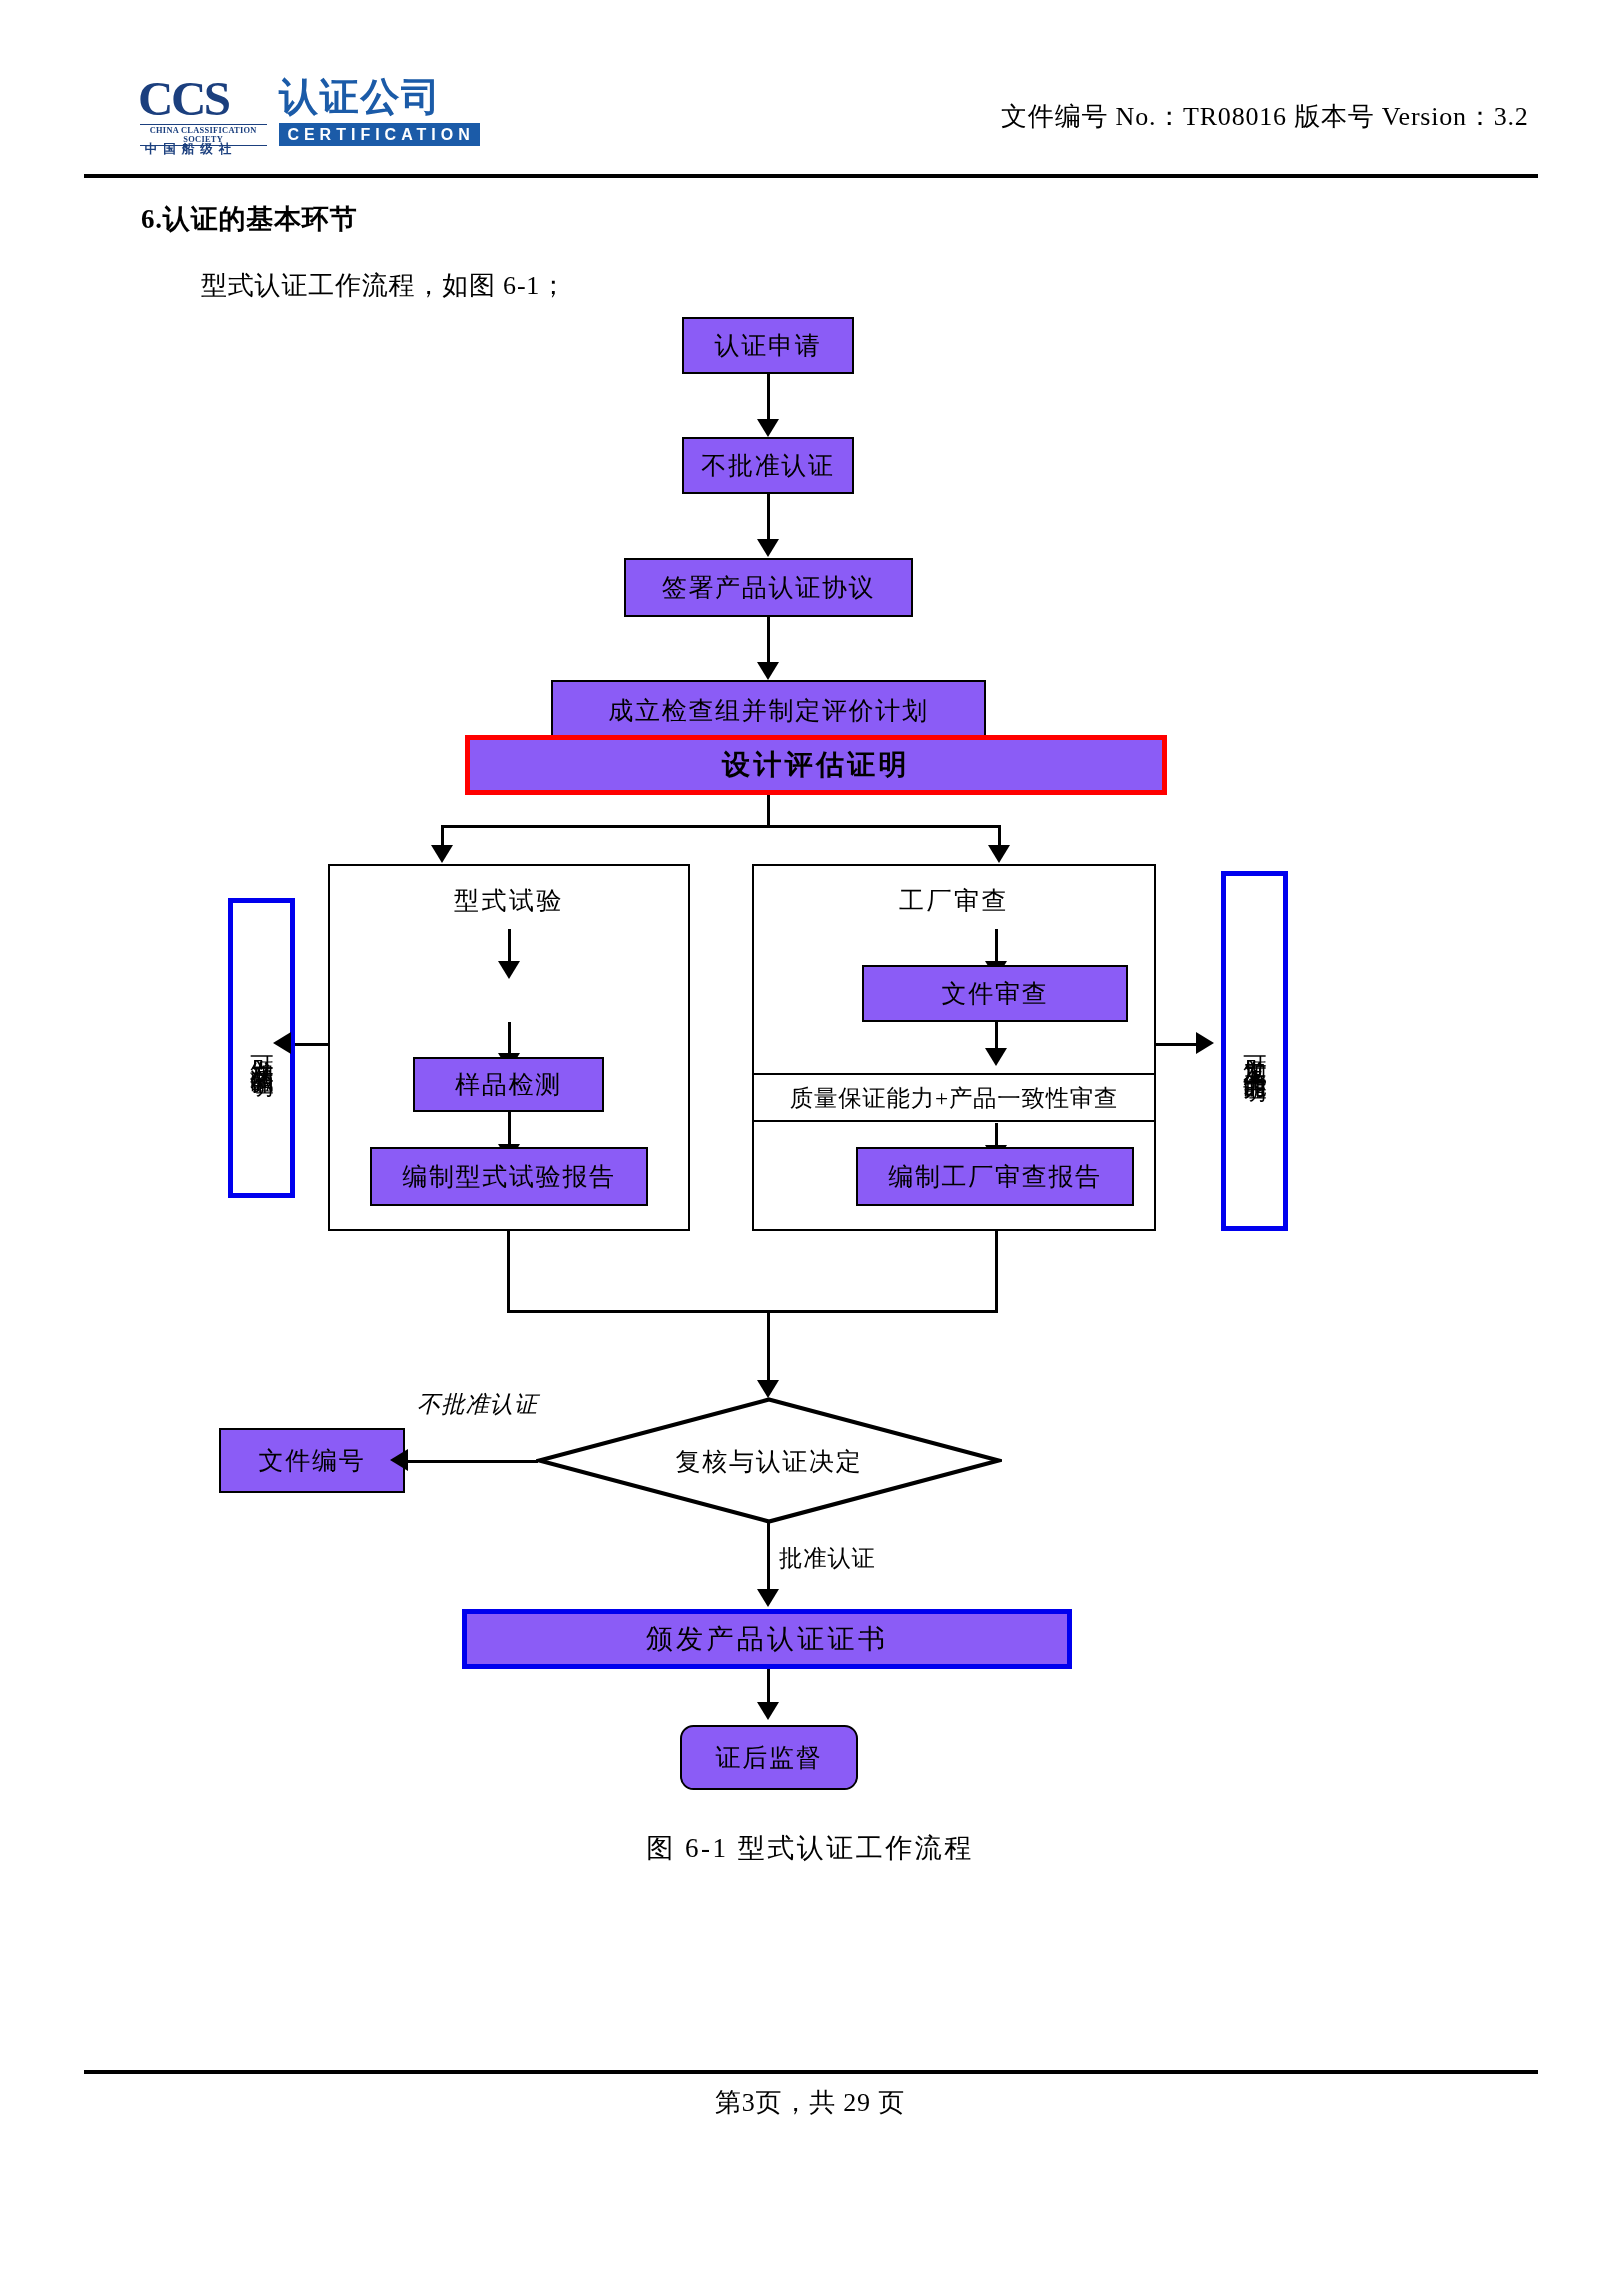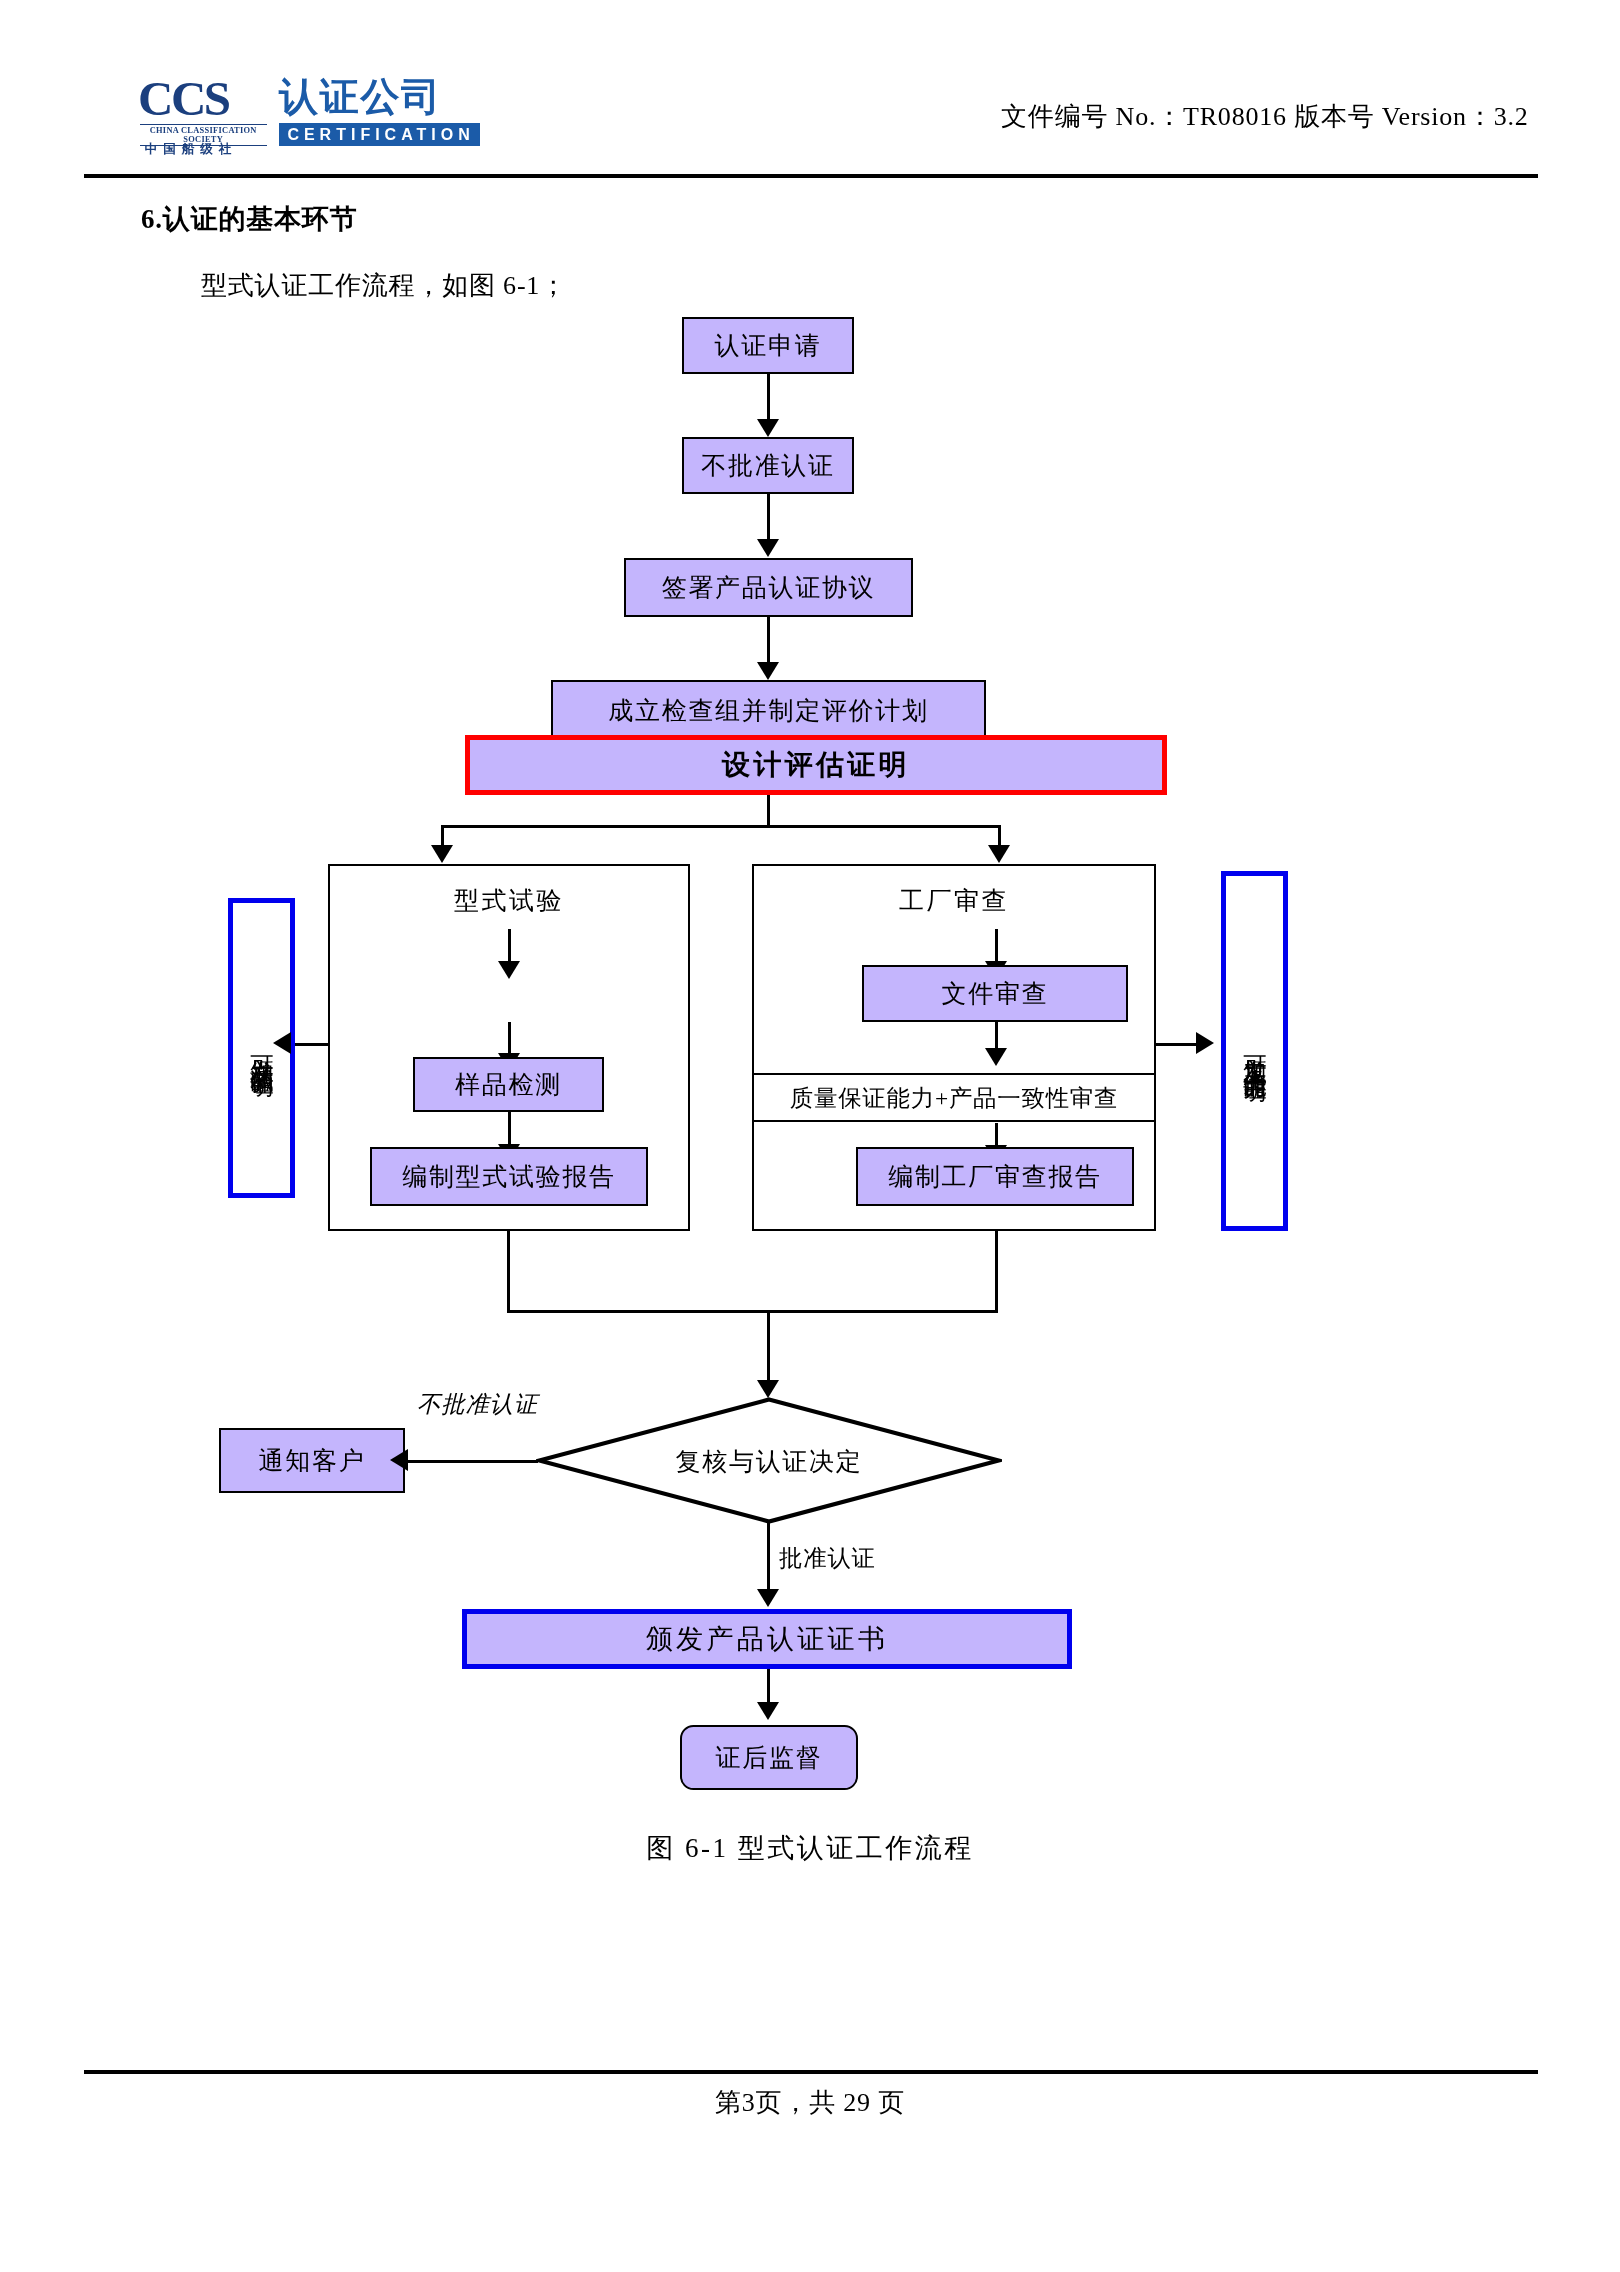--- a/index.html
+++ b/index.html
@@ -131,21 +131,21 @@
     position: absolute;
     left: 0;
     top: 0;
     width: 1620px;
     height: 2273px;
   }
   .node {
     position: absolute;
     box-sizing: border-box;
     border: 2.5px solid #000;
-    background: #c4b5fd;
+    background: #8b5cf6;
     display: flex;
     align-items: center;
     justify-content: center;
     font-size: 25px;
     letter-spacing: 1.7px;
     text-align: center;
     color: #000;
     z-index: 3;
   }
   .node.red {
@@ -393,21 +393,21 @@
     <div class="diamond-wrap" style="left:536px; top:1397px; width:466px; height:127px;">
       <svg width="466" height="127" viewBox="0 0 556 152">
         <polygon points="278,3 553,76 278,149 3,76" fill="#ffffff" stroke="#000000" stroke-width="5"></polygon>
       </svg>
       <div class="diamond-label">复核与认证决定</div>
     </div>
 
     <div class="hline" style="left:402px; top:1460px; width:136px;"></div>
     <div class="arrow-left" style="left:390px; top:1449px;"></div>
     <div class="edge-label" style="left:417px; top:1388px;font-style:italic;">不批准认证</div>
-    <div class="node" style="left:219px; top:1428px; width:186px; height:65px;">通知客户</div>
+    <div class="node" style="left:219px; top:1428px; width:186px; height:65px;">文件编号</div>
 
     <div class="vline" style="left:767px; top:1522px; height:82px;"></div>
     <div class="arrow-down" style="left:757px; top:1589px;"></div>
     <div class="edge-label" style="left:779px; top:1542px;">批准认证</div>
 
     <div class="node blue" style="left:462px; top:1598px; width:610px; height:60px;margin-top:11px;">颁发产品认证证书</div>
     <div class="vline" style="left:767px; top:1658px; height:52px;"></div>
     <div class="arrow-down" style="left:757px; top:1702px;"></div>
 
     <div class="node rounded" style="left:680px; top:1725px; width:178px; height:65px;">证后监督</div>

